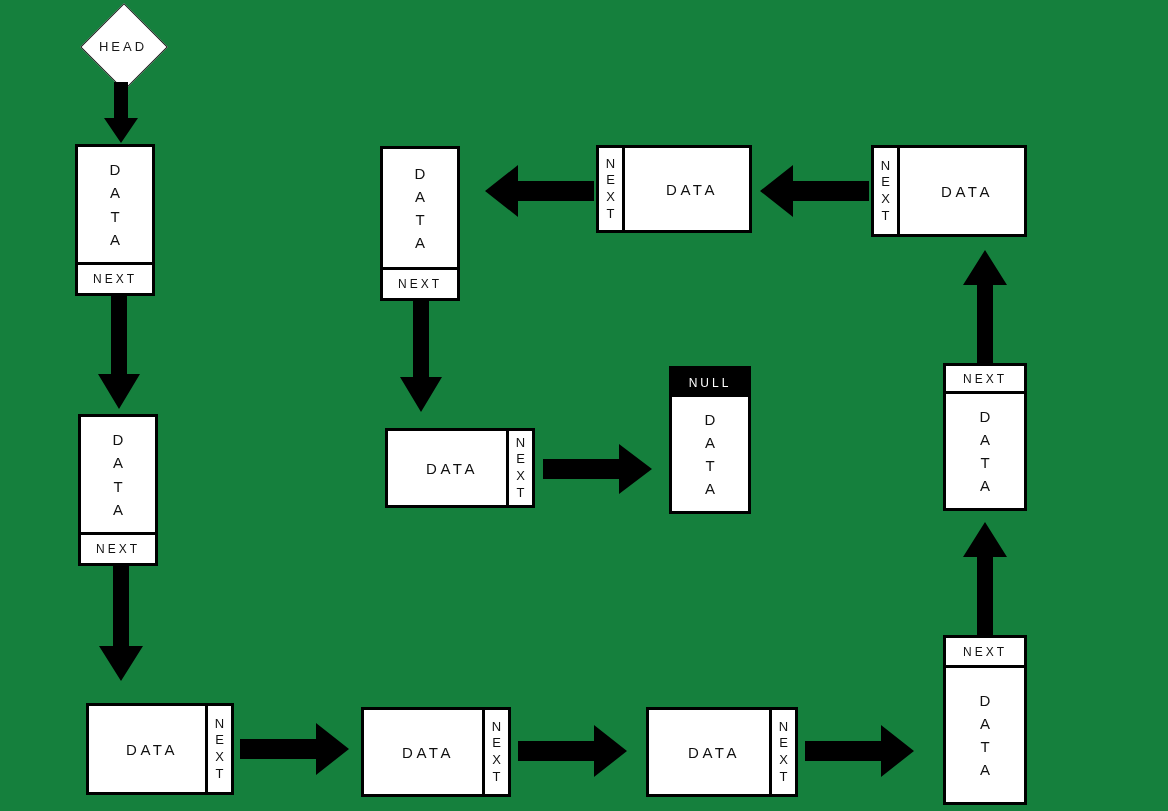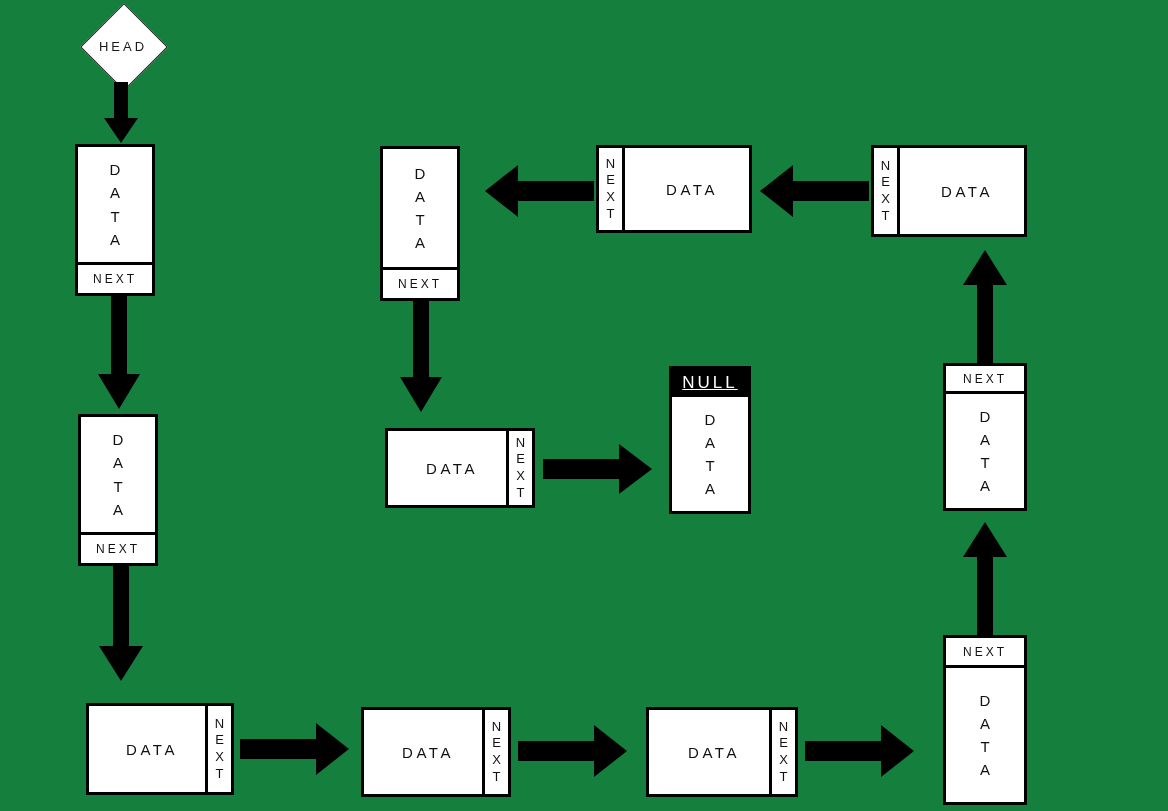--- a/index.html
+++ b/index.html
@@ -105,23 +105,22 @@
 
   .divider-h { border-top: 3.5px solid #000; }
   .divider-b { border-bottom: 3.5px solid #000; }
   .divider-l { border-left: 3.5px solid #000; }
   .divider-r { border-right: 3.5px solid #000; }
 
   
   .cell-null {
     background: #000000;
     color: #ffffff;
-    font-size: 17px;
+    font-size: 12px;
     letter-spacing: 3px;
-    text-decoration: underline;
   }
 
   
   .arrow { position: absolute; }
   .arrow svg { display: block; }
 </style>
 </head>
 <body>
 
 <div id="canvas">

